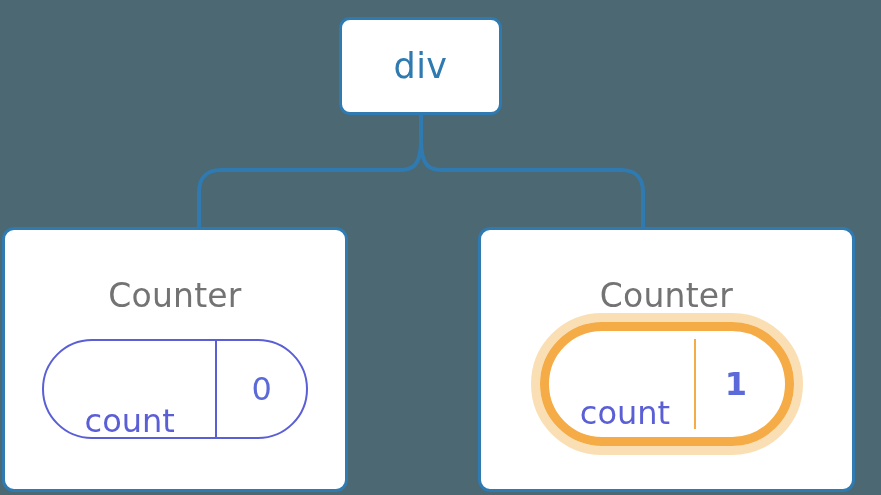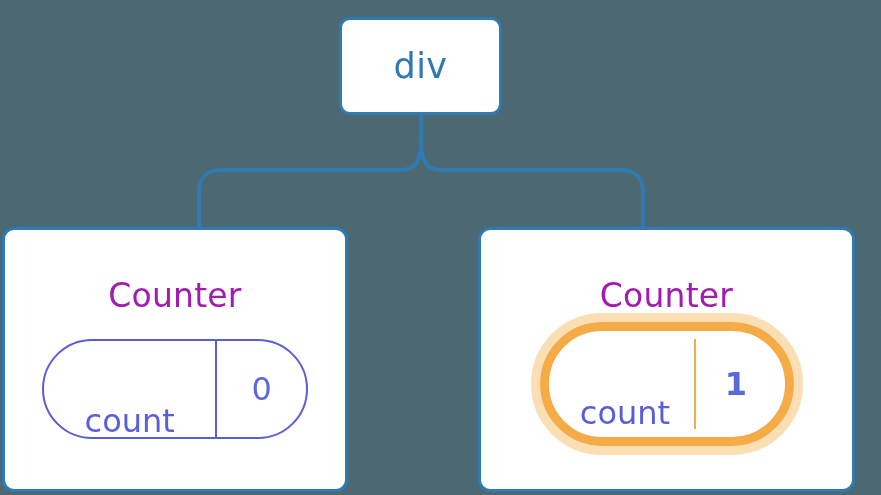--- a/index.html
+++ b/index.html
@@ -72,21 +72,21 @@
     width: 346px;
     height: 265px;
   }
   #node-counter-right {
     left: 478px;
     top: 227px;
     width: 377px;
     height: 265px;
   }
   .node-title {
-    color: #a21caf;
+    color: #737373;
     font-size: 33px;
     font-weight: 400;
     line-height: 1;
     margin-top: 49px;
     letter-spacing: 0.2px;
   }
 
   
   .pill-wrap {
     position: relative;

